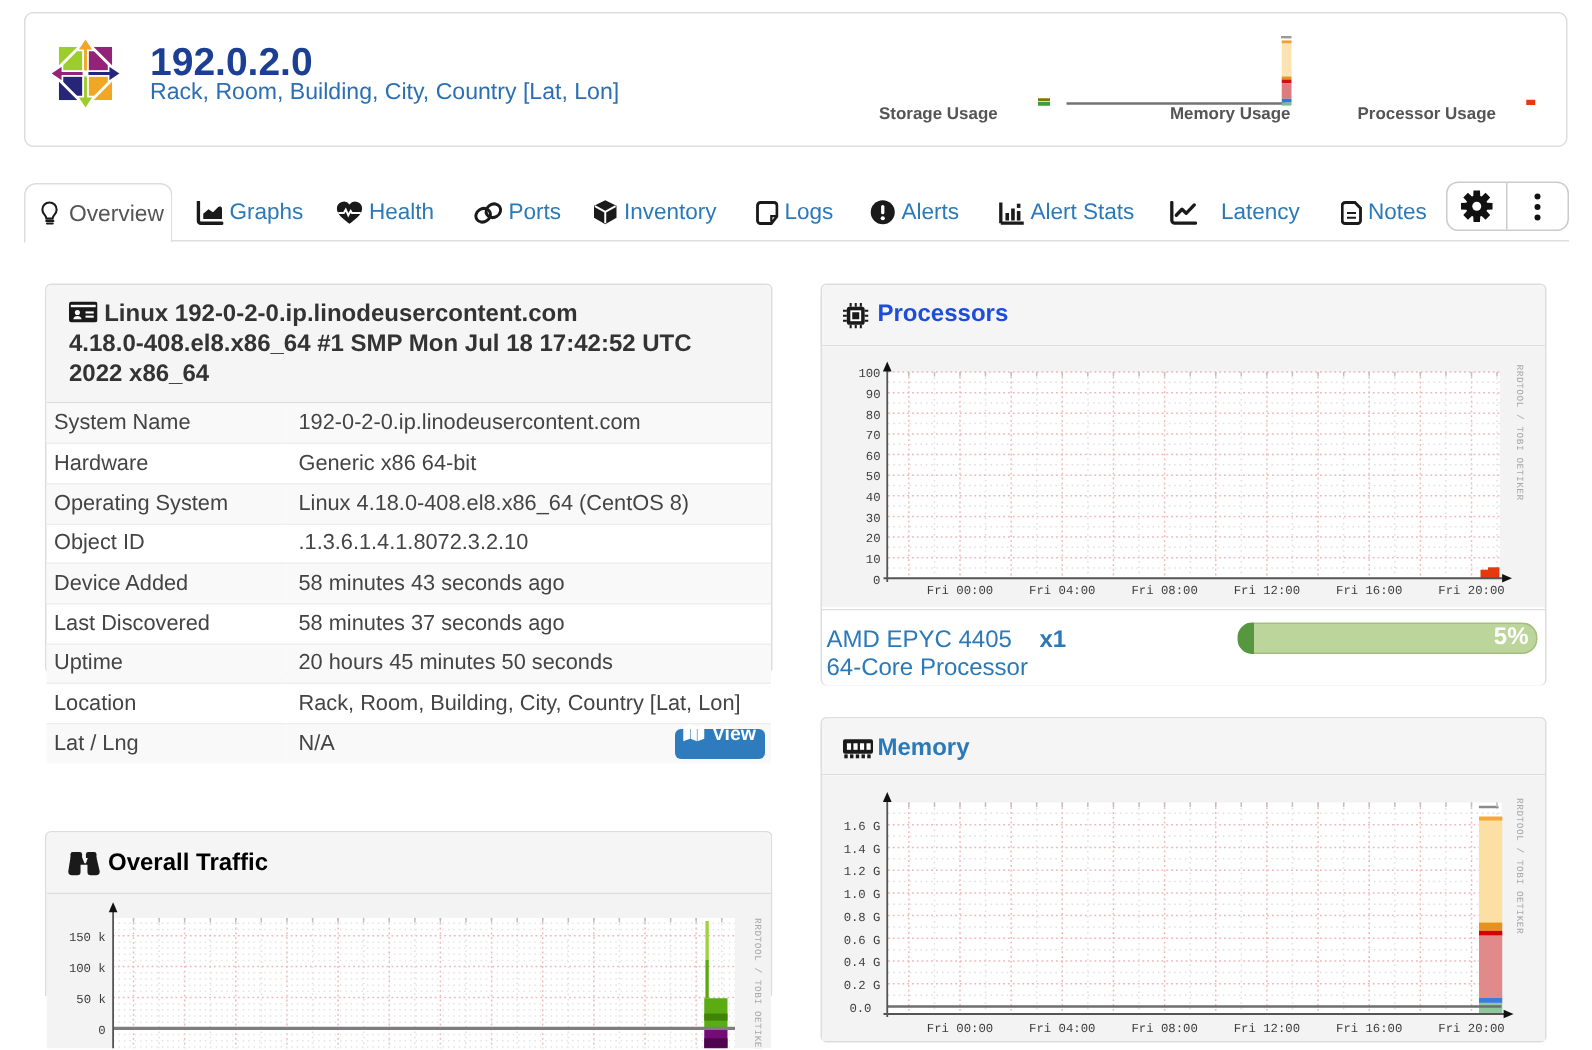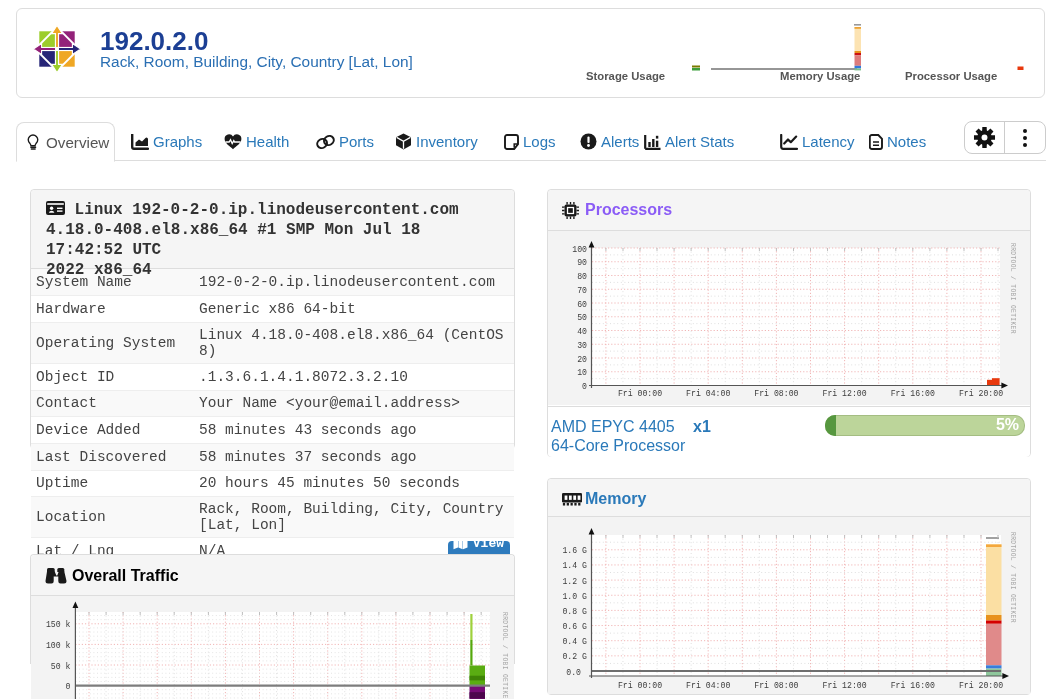--- a/index.html
+++ b/index.html
@@ -21,21 +21,21 @@
 #tab-active { left:16px; width:99px; border:1px solid #ddd; border-bottom:1px solid #fff; border-radius:8px 8px 0 0; background:#fff; color:#555; padding-left:9px; height:40px; font-size:15.2px; }
 #btngroup { left:964px; top:121px; width:82px; height:33px; border:1px solid #ccc; border-radius:8px; background:#fff; display:flex; }
 #btngroup .btn { width:41px; height:31px; display:flex; align-items:center; justify-content:center; }
 #btngroup .btn:first-child { border-right:1px solid #ccc; }
 
 
 .card { position:absolute; background:#fff; border:1px solid #ddd; border-radius:4px; }
 .card-head { border-bottom:1px solid #ddd; background:#f5f5f5; display:flex; align-items:center; border-radius:4px 4px 0 0; }
 
 
-#devcard { left:30px; top:189px; width:485px; height:260px;font-family:Liberation Mono, monospace; }
+#devcard { left:30px; top:189px; width:485px; height:260px; }
 #devhead { height:79px; padding:10px 26px 8px 15px; font-size:16px; font-weight:bold; color:#333; line-height:20px; display:block; }
 table#devtab { border-collapse:collapse; width:100%; font-size:14.5px; color:#444; }
 #devtab td { padding:4px 8px; height:26.7px; border-top:1px solid #eee; }
 #devtab tr:first-child td { border-top:none; }
 #devtab tr:nth-child(odd) { background:#f9f9f9; }
 #devtab td.l { width:160px; padding-left:5px; }
 #viewbtn { display:inline-flex; align-items:center; background:#2e7bbd; color:#fff; font-size:13px; font-weight:bold; border-radius:4px; height:20px; padding:0 6px 16px 5px; position:absolute; right:4px; top:50%; transform:translateY(-50%); }
 
 
 #trafcard { left:30px; top:554px; width:485px; height:110px; border-bottom:none; border-radius:4px 4px 0 0; }
@@ -148,38 +148,38 @@
     <span>Logs</span>
   </a>
   <a class="tab" style="left:580px;">
     <svg width="17" height="17" viewBox="0 0 17 17">
         <circle cx="8.5" cy="8.5" r="8" fill="#1a1a1a"></circle>
         <rect x="7.4" y="3.6" width="2.2" height="6.3" rx="1" fill="#fff"></rect>
         <circle cx="8.5" cy="12.5" r="1.4" fill="#fff"></circle>
       </svg>
     <span>Alerts</span>
   </a>
-  <a class="tab" style="left:644px;">
+  <a class="tab" style="left:666px;">
     <svg width="17" height="16" viewBox="0 0 17 16">
         <path d="M1.2 1 V14.8 M1.2 14.8 H16.5" fill="none" stroke="#1a1a1a" stroke-width="2.2"></path>
         <rect x="4.3" y="8" width="2.4" height="5" fill="#1a1a1a"></rect>
         <rect x="8.1" y="5" width="2.4" height="8" fill="#1a1a1a"></rect>
         <rect x="11.9" y="6.7" width="2.4" height="6.3" fill="#1a1a1a"></rect>
         <rect x="11.9" y="1.8" width="2.4" height="2.8" fill="#1a1a1a"></rect>
       </svg>
     <span>Alert Stats</span>
   </a>
-  <a class="tab" style="left:780px;">
+  <a class="tab" style="left:780px;gap:12px;">
     <svg width="18" height="16" viewBox="0 0 18 16">
         <path d="M1.2 1 V12.8 a2 2 0 0 0 2 2 H17" fill="none" stroke="#1a1a1a" stroke-width="2.2" stroke-linecap="round"></path>
         <path d="M4.2 9.5 L8 5.5 L10.8 8.2 L16.2 2.6" fill="none" stroke="#1a1a1a" stroke-width="2.2" stroke-linecap="round" stroke-linejoin="round"></path>
       </svg>
     <span>Latency</span>
   </a>
-  <a class="tab" style="left:869px;justify-content:center;">
+  <a class="tab" style="left:894px;justify-content:center;">
     <svg width="14" height="16" viewBox="0 0 14 16">
         <path d="M2.8 1 h6.5 L13 4.8 V13 a2 2 0 0 1-2 2 H2.8 a2 2 0 0 1-2-2 V3 a2 2 0 0 1 2-2z" fill="none" stroke="#1a1a1a" stroke-width="1.9"></path>
         <path d="M4 8 h6 M4 11.2 h6" stroke="#1a1a1a" stroke-width="1.4"></path>
       </svg>
     <span>Notes</span>
   </a>
 </div>
 <div class="abs" id="btngroup">
   <div class="btn" id="gearbtn">
     <svg width="23" height="23" viewBox="0 0 24 24">
@@ -215,24 +215,20 @@
           <td class="l">Hardware</td>
           <td>Generic x86 64-bit</td>
         </tr>
     <tr>
           <td class="l">Operating System</td>
           <td>Linux 4.18.0-408.el8.x86_64 (CentOS 8)</td>
         </tr>
     <tr>
           <td class="l">Object ID</td>
           <td>.1.3.6.1.4.1.8072.3.2.10</td>
-        </tr>
-    <tr>
-          <td class="l">Contact</td>
-          <td>Your Name &lt;your@email.address&gt;</td>
         </tr>
     <tr>
           <td class="l">Device Added</td>
           <td>58 minutes 43 seconds ago</td>
         </tr>
     <tr>
           <td class="l">Last Discovered</td>
           <td>58 minutes 37 seconds ago</td>
         </tr>
     <tr>
@@ -335,21 +331,21 @@
 
 <div class="card" id="proccard">
   <div class="card-head gcard-head" id="prochead">
     <svg width="17" height="17" viewBox="0 0 20 20" style="margin-right:6px;">
         <g stroke="#1a1a1a" stroke-width="1.6">
           <path d="M6 0 v3 M10 0 v3 M14 0 v3 M6 17 v3 M10 17 v3 M14 17 v3 M0 6 h3 M0 10 h3 M0 14 h3 M17 6 h3 M17 10 h3 M17 14 h3"></path>
         </g>
         <rect x="3" y="3" width="14" height="14" rx="2" fill="#1a1a1a"></rect>
         <rect x="6.5" y="6.5" width="7" height="7" fill="none" stroke="#fff" stroke-width="1.5"></rect>
       </svg>
-    <span style="color:#8b5cf6;">Processors</span>
+    <span style="color:#1d4ed8;">Processors</span>
   </div>
   <div id="procgraph">
 <svg width="482" height="174" style="display:block">
 <rect x="0" y="0" width="482" height="174" fill="#f3f3f3"></rect>
 <rect x="44" y="17" width="408" height="137.5" fill="#ffffff"></rect>
 <line x1="57.9" y1="17" x2="57.9" y2="154.5" stroke="#f1b6b6" stroke-width="1" stroke-dasharray="1.2,2"></line>
 <line x1="74.95" y1="17" x2="74.95" y2="154.5" stroke="#dfdfdf" stroke-width="1" stroke-dasharray="1,2.6"></line>
 <line x1="92" y1="17" x2="92" y2="154.5" stroke="#f1b6b6" stroke-width="1" stroke-dasharray="1.2,2"></line>
 <line x1="109.05" y1="17" x2="109.05" y2="154.5" stroke="#dfdfdf" stroke-width="1" stroke-dasharray="1,2.6"></line>
 <line x1="126.1" y1="17" x2="126.1" y2="154.5" stroke="#f1b6b6" stroke-width="1" stroke-dasharray="1.2,2"></line>

